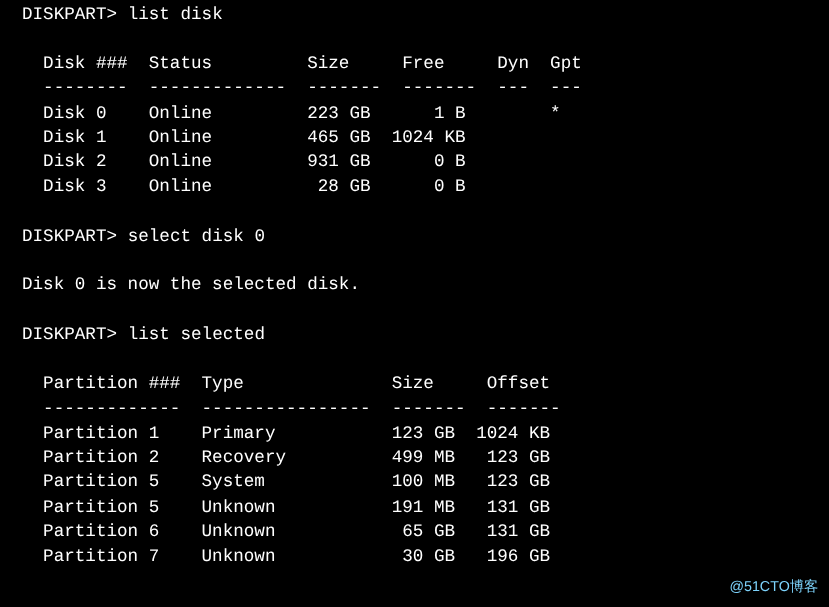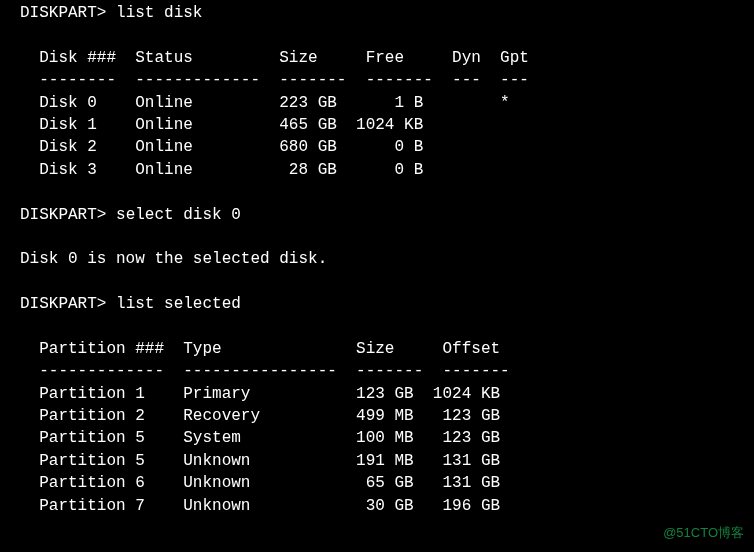--- a/index.html
+++ b/index.html
@@ -23,37 +23,37 @@
       white-space: pre;
       padding: 0 20px;
     }
     .blank {
       height: 1.4em;
     }
     .watermark {
       position: absolute;
       bottom: 10px;
       right: 10px;
-      color: #15803d;
+      color: #7dd3fc;
       font-size: 13px;
       font-family: sans-serif;
     }
   </style>
 </head>
 <body>
 
 <div class="line"><span>DISKPART&gt;</span> <span>list disk</span></div>
 <div class="blank"></div>
 
 <div class="line" id="disk-header">  Disk ###  Status         Size     Free     Dyn  Gpt</div>
 <div class="line" id="disk-sep">  --------  -------------  -------  -------  ---  ---</div>
 <div id="disk-rows">
     <div class="line">  Disk 0    Online         223 GB      1 B        *</div>
     <div class="line">  Disk 1    Online         465 GB  1024 KB         </div>
-    <div class="line">  Disk 2    Online         680 GB      0 B         </div>
+    <div class="line">  Disk 2    Online         931 GB      0 B         </div>
     <div class="line">  Disk 3    Online          28 GB      0 B         </div>
   </div>
 
 <div class="blank"></div>
 <div class="line"><span>DISKPART&gt;</span> <span>select disk 0</span></div>
 <div class="blank"></div>
 <div class="line">Disk 0 is now the selected disk.</div>
 <div class="blank"></div>
 <div class="line"><span>DISKPART&gt;</span> <span>list selected</span></div>
 <div class="blank"></div>

